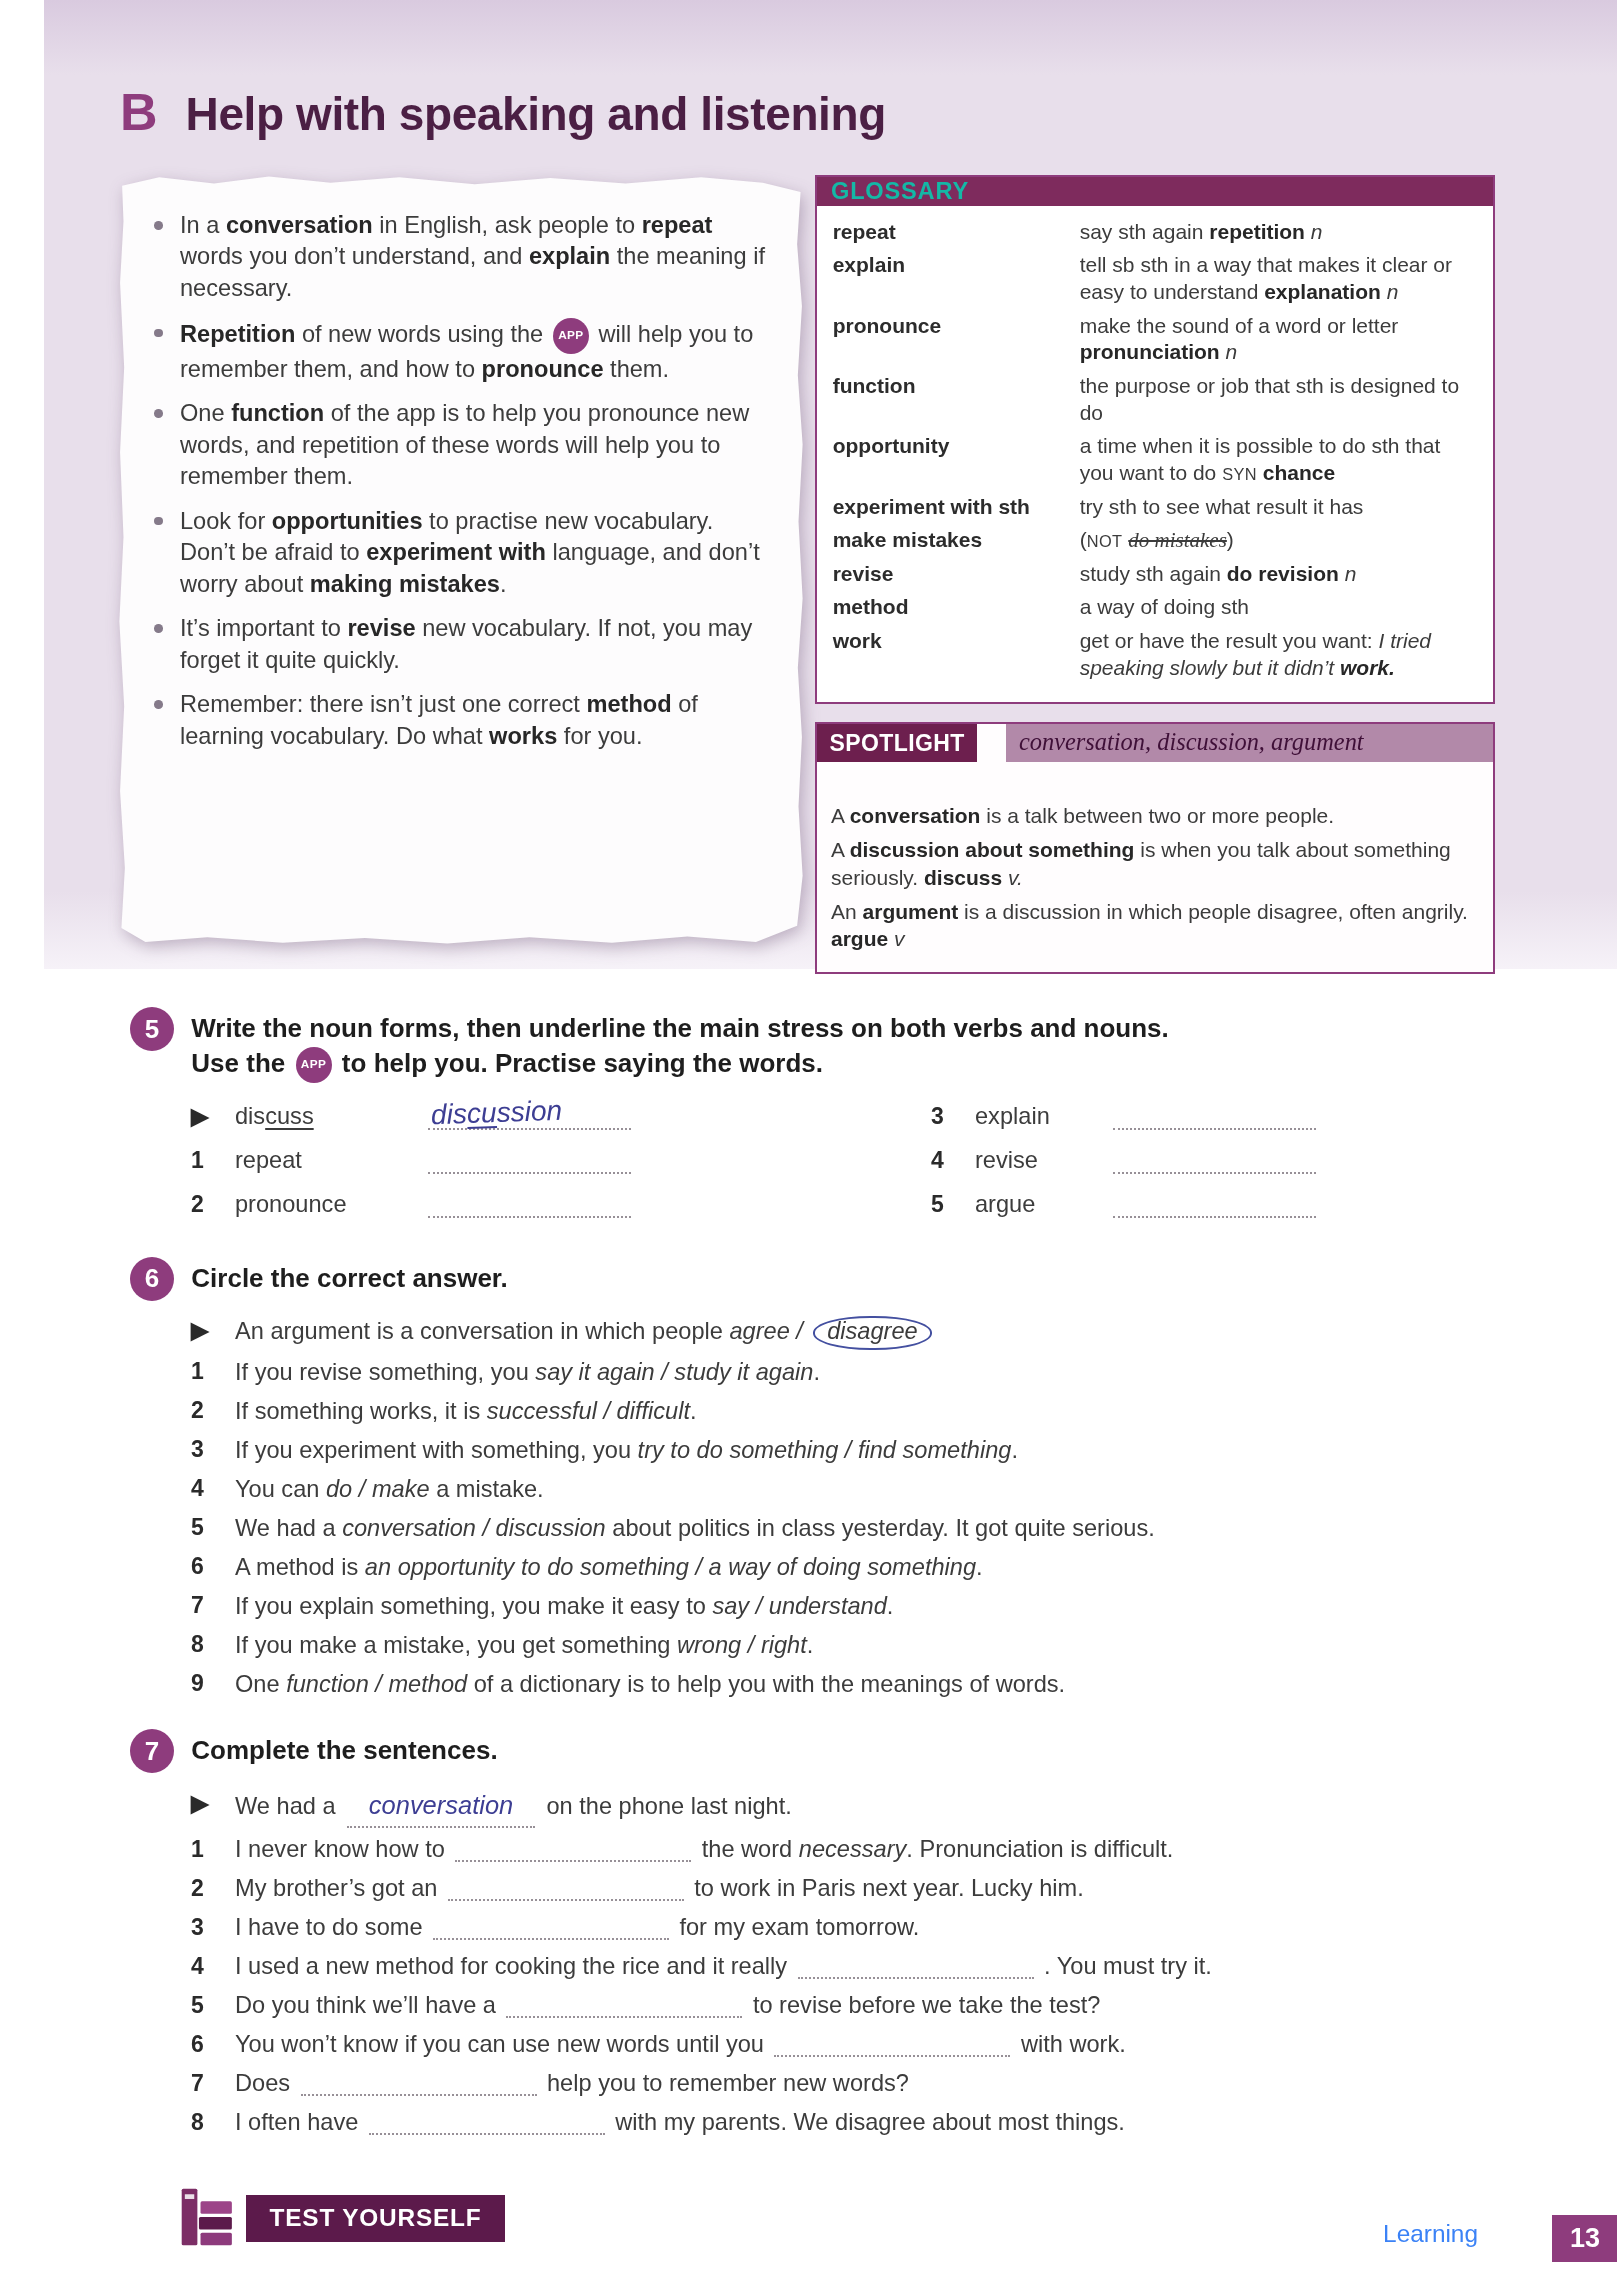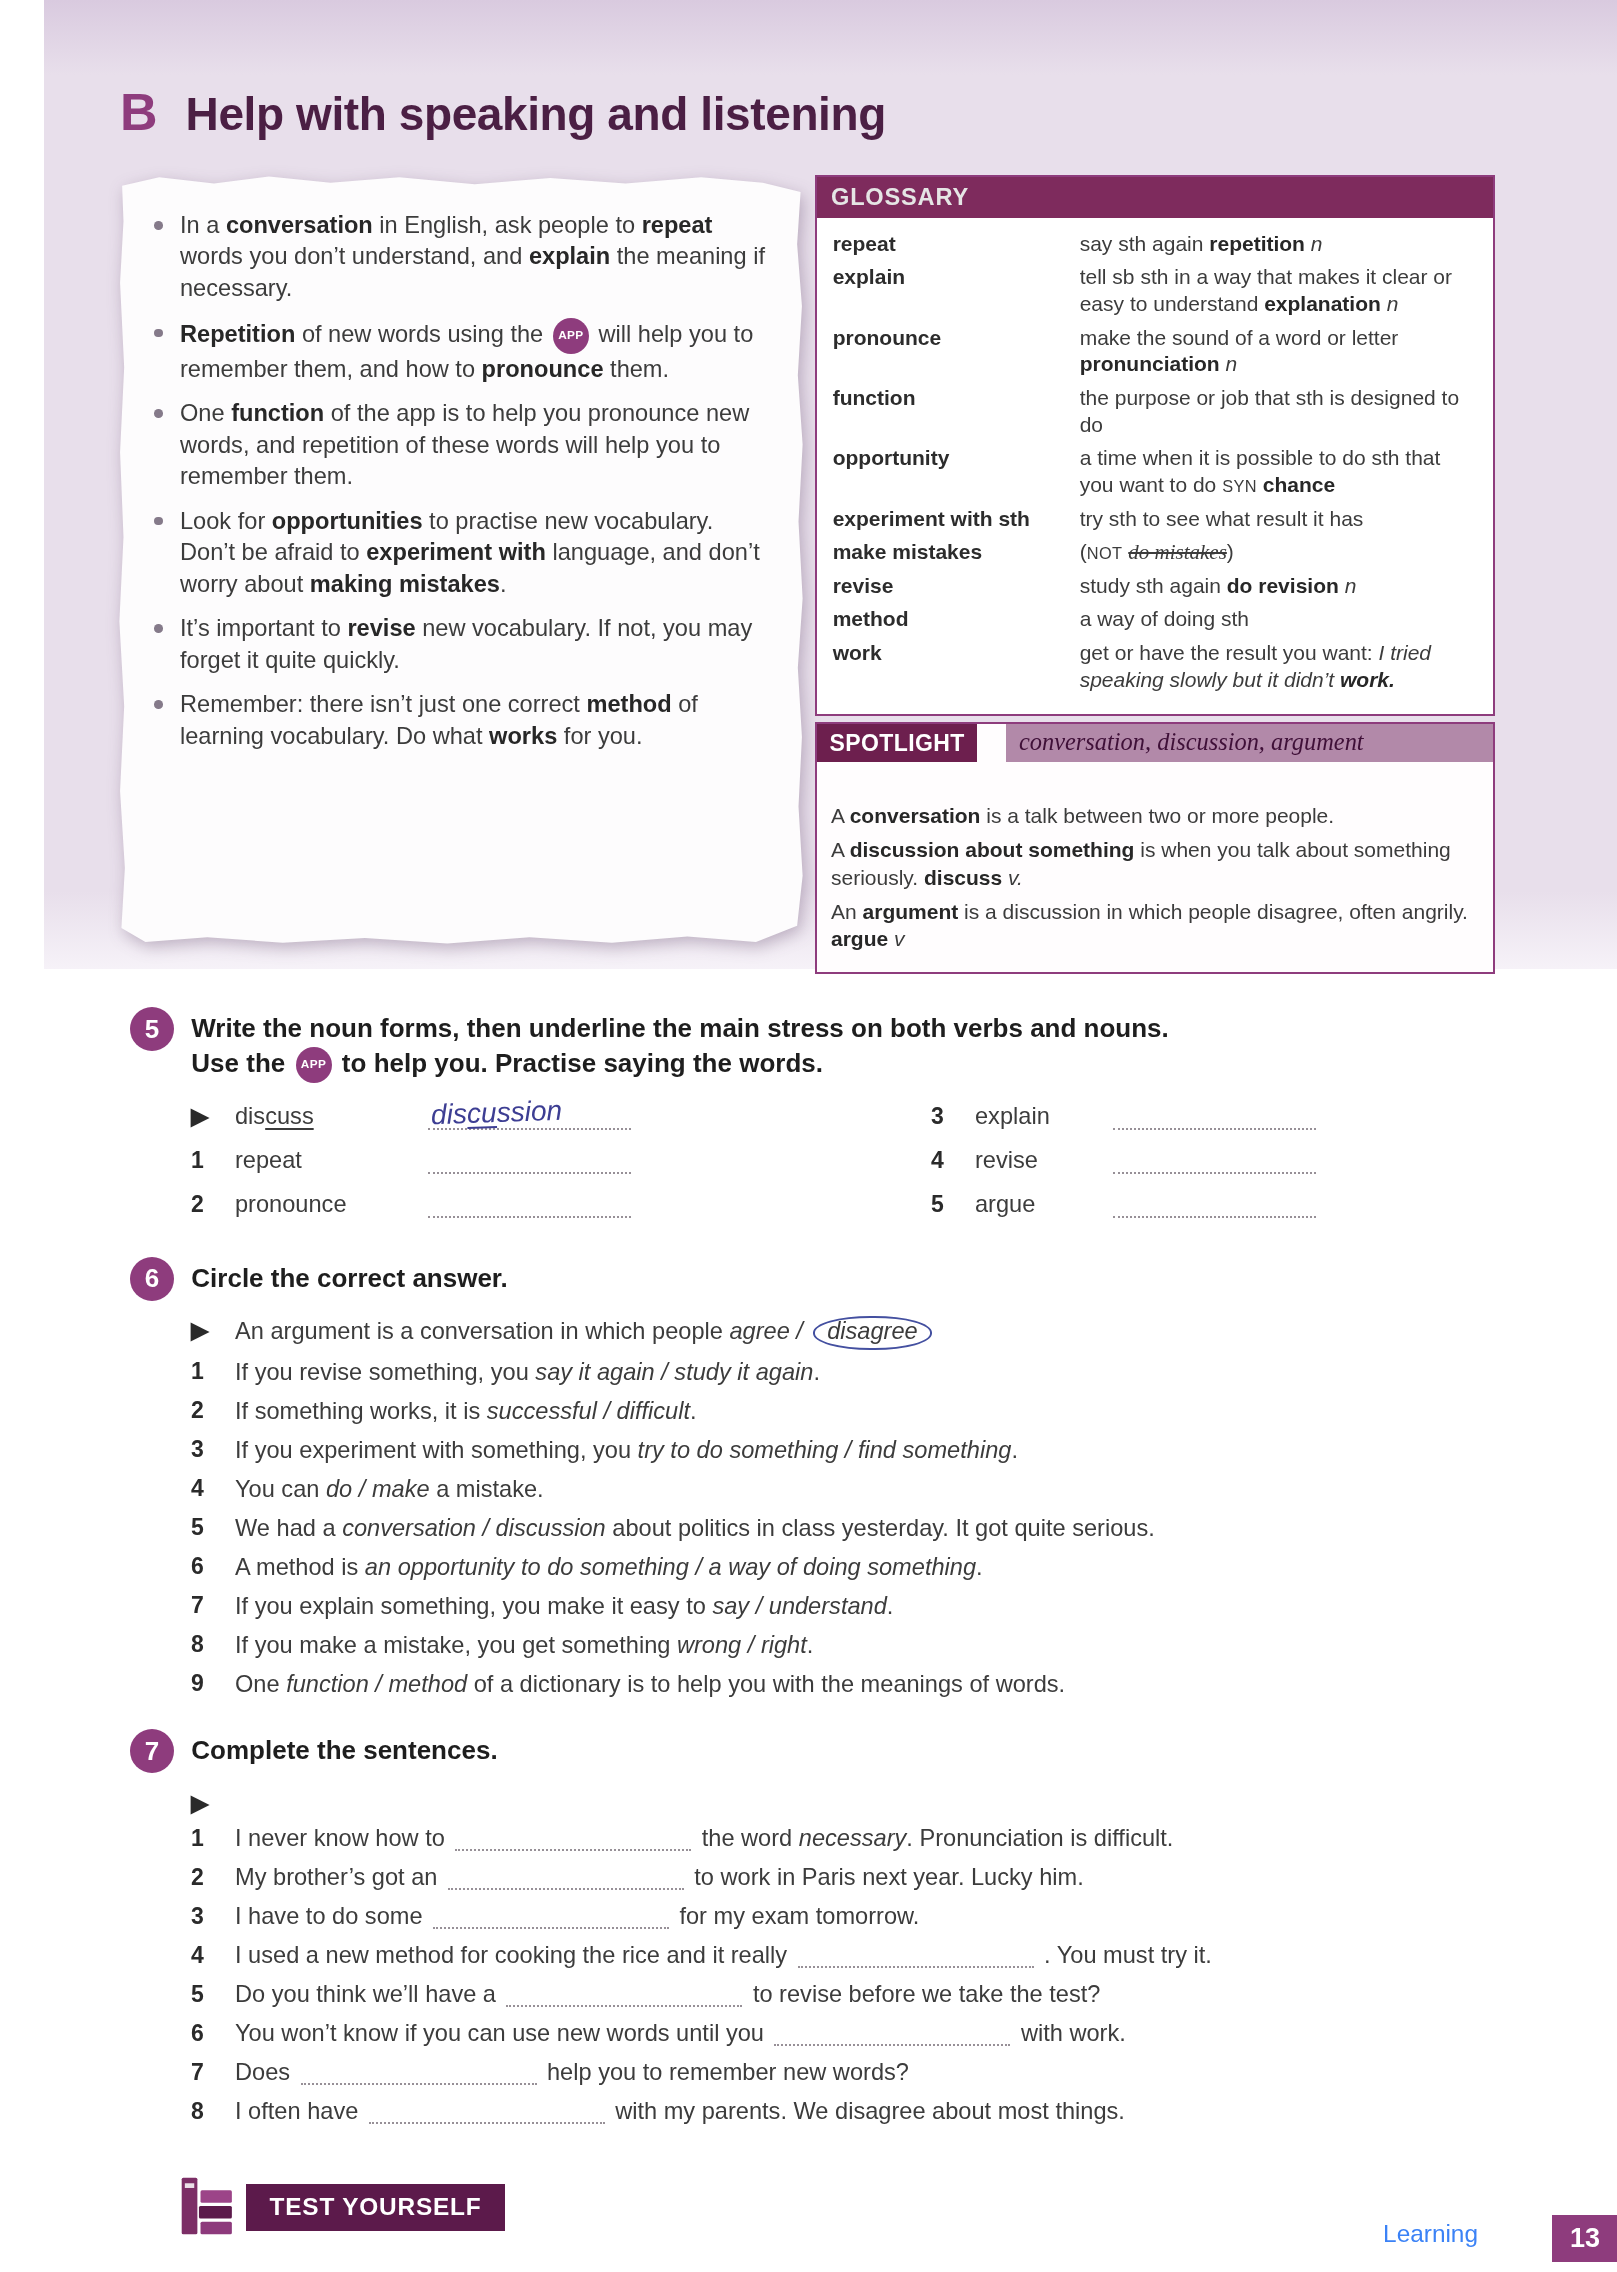--- a/index.html
+++ b/index.html
@@ -26,22 +26,22 @@
     background:#fdfcfd; min-height:770px; padding:35px 38px 36px 36px;
     clip-path:polygon(0.6% 1.4%, 6% 0.3%, 14% 1.1%, 22% 0.2%, 31% 1.0%, 41% 0.3%, 52% 1.2%, 63% 0.4%, 74% 1.1%, 85% 0.3%, 94% 1.0%, 99.5% 2.2%, 99.0% 9%, 99.7% 17%, 99.1% 26%, 99.8% 35%, 99.2% 45%, 99.8% 55%, 99.1% 64%, 99.7% 73%, 99.2% 82%, 99.8% 91%, 99.0% 97.5%, 93% 99.6%, 83% 98.9%, 72% 99.7%, 60% 99.0%, 48% 99.8%, 36% 99.1%, 24% 99.7%, 13% 99.0%, 4% 99.6%, 0.5% 97.8%, 1.0% 90%, 0.3% 80%, 0.9% 69%, 0.2% 58%, 0.8% 47%, 0.3% 36%, 0.9% 25%, 0.3% 14%, 0.8% 6%);
   }
   .bullet-row { display:flex; gap:17.3px; margin-bottom:13.4px; }
   .dot { flex:0 0 auto; width:8.7px; height:8.7px; border-radius:50%; background:#857a8a; margin-top:11px; }
   .bullet-text { font-size:23.6px; line-height:1.33; color:#3c3c3c; }
 
   
   .glossary { position:absolute; left:815px; top:175px; width:680px;
     border:2.4px solid var(--purple,#8e3c7d); background:#ffffff; }
-  .glossary-bar { background:var(--glossary-bar,#7e2b5d); color:#e5e5e5; font-weight:bold;
-    font-size:23.6px; letter-spacing:0.8px; padding:7px 14px; }
+  .glossary-bar { background:var(--glossary-bar,#7e2b5d); color:#14b8a6; font-weight:bold;
+    font-size:23.6px; letter-spacing:0.8px; padding:1px 14px; }
   .glossary-body { padding:12.6px 15.7px 14px; }
   .gloss-row { display:flex; gap:11px; margin-bottom:7px; }
   .gloss-term { flex:0 0 236px; font-weight:bold; color:#2c2c2c; font-size:21px; line-height:1.27; }
   .gloss-def  { flex:1; font-size:21px; line-height:1.27; color:#3c3c3c; }
 
   
   .spotlight { position:absolute; left:815px; top:722px; width:680px;
     border:2.4px solid var(--purple,#8e3c7d); background:#fffdfe; }
   .spotlight-bar { display:flex; align-items:stretch;gap:29px; }
   .spotlight-label { background:var(--spotlight-label,#6d1f4e); color:#fff; font-weight:bold;
@@ -314,20 +314,21 @@
     </div>
 
     <div class="ex">
       <div class="ex-head">
         <span class="ex-num">7</span>
         <div class="ex-title">Complete the sentences.</div>
       </div>
       <div class="ex-items">
           <div class="ex-item">
     <span class="item-num">▶</span>
+    <p class="item-text"><span>We had a </span><span class="seg-hand seg-od">conversation</span><span> on the phone last night.</span></p>
   </div>
           <div class="ex-item">
     <span class="item-num">1</span>
     <p class="item-text"><span>I never know how to </span><span class="dotline" style="width: 236px;"></span><span> the word </span><span class="seg-i">necessary</span><span>. Pronunciation is difficult.</span></p>
   </div>
           <div class="ex-item">
     <span class="item-num">2</span>
     <p class="item-text"><span>My brother’s got an </span><span class="dotline" style="width: 236px;"></span><span> to work in Paris next year. Lucky him.</span></p>
   </div>
           <div class="ex-item">

